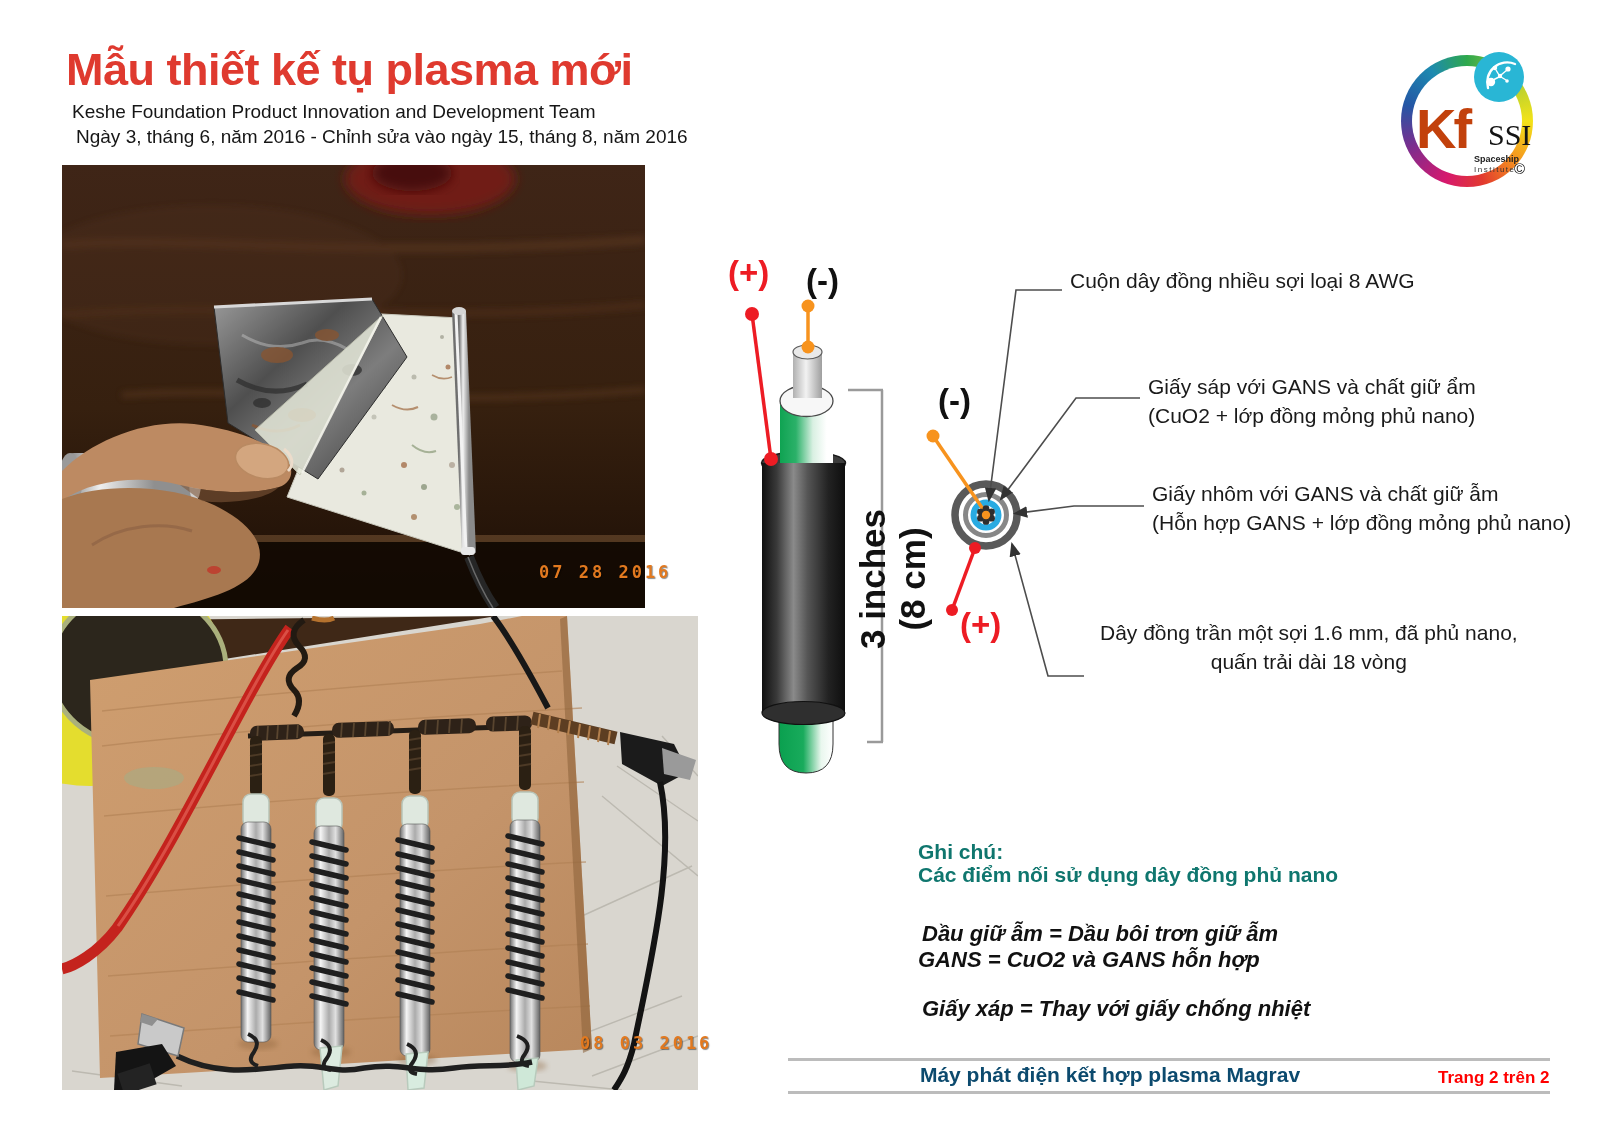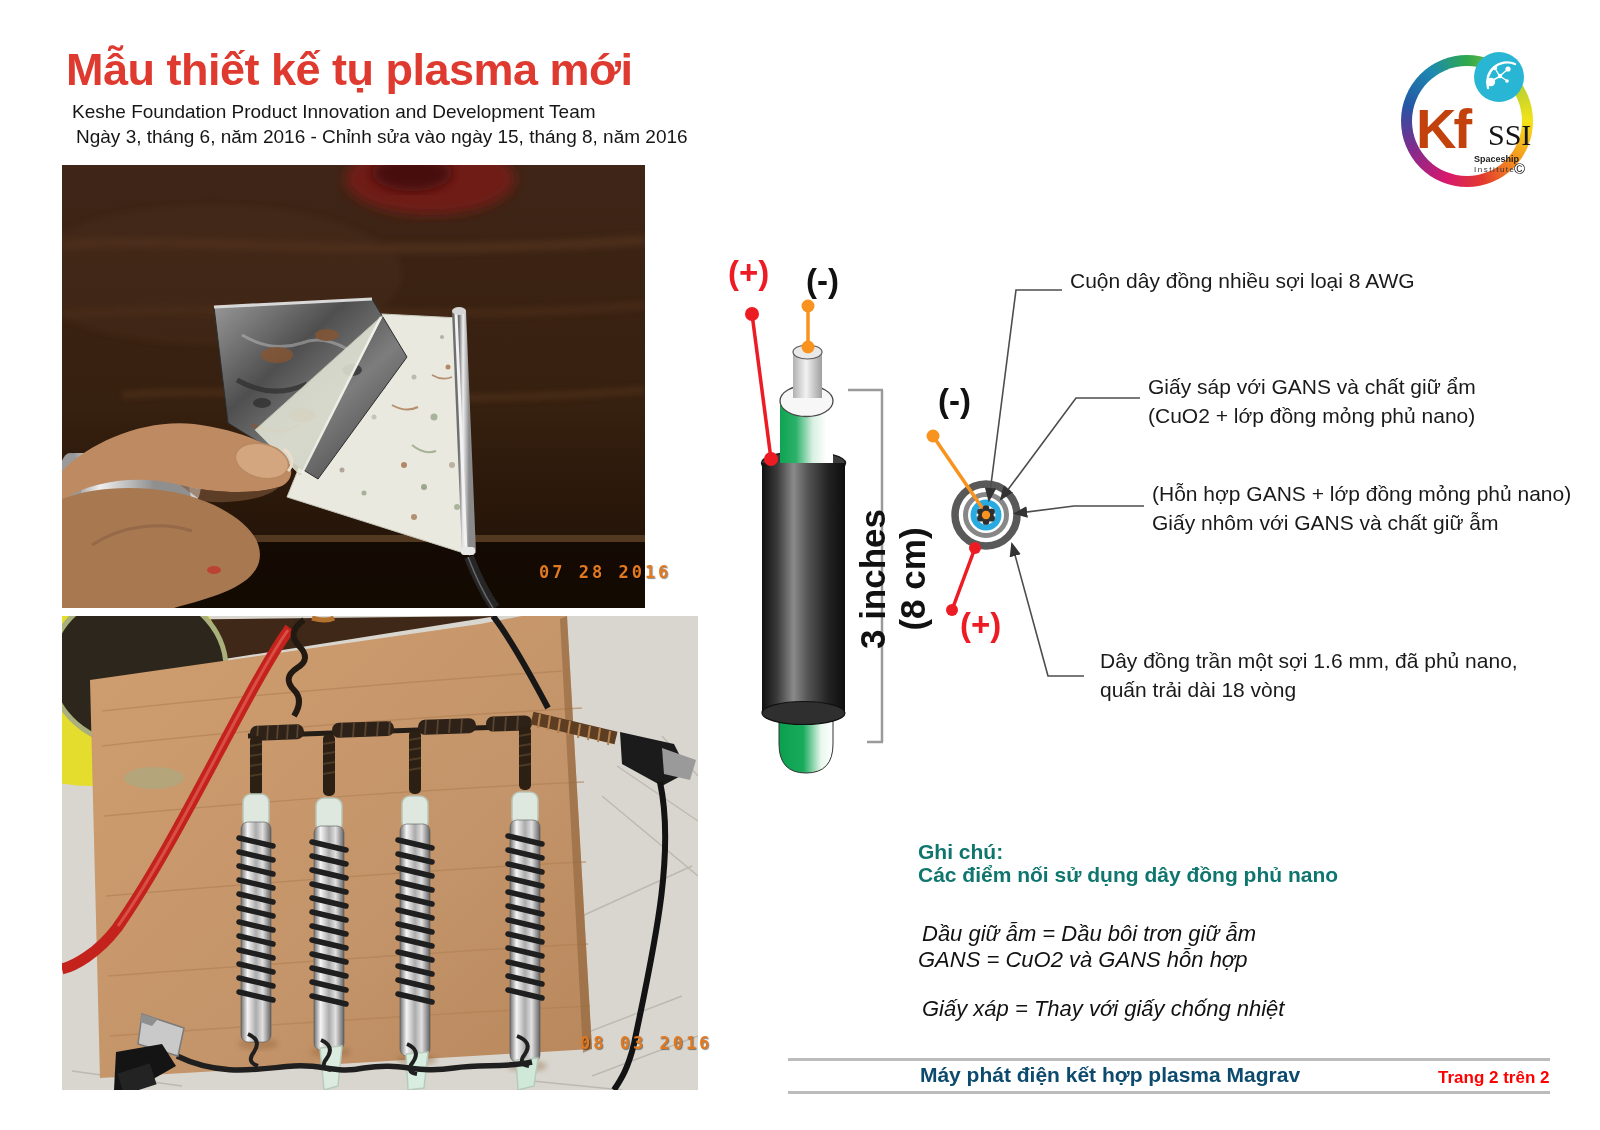--- a/index.html
+++ b/index.html
@@ -26,21 +26,21 @@
          color:#E2791F;letter-spacing:3px;text-shadow:1px 1px 1px rgba(0,0,0,.45);margin-left:20px;}
   
   .callout{font-size:21px;line-height:29px;color:#1a1a1a;}
   .pol{font-size:33px;font-weight:bold;}
   .pol-red{color:#ED1C24;}
   .pol-blk{color:#111;}
   .dim{left:770px;top:532px;width:260px;height:94px;transform:rotate(-90deg);
        text-align:center;font-size:35px;line-height:40px;font-weight:bold;color:#111;}
   
   .note-blue{font-size:21px;font-weight:bold;color:#0f766e;line-height:23px;}
-  .note-it{font-size:22px;font-weight:normal;font-style:italic;color:#111;}
+  .note-it{font-size:22px;font-weight:bold;font-style:italic;color:#111;}
   
   .fline{height:3px;background:#bcbcbc;}
   .ftitle{left:900px;top:1063px;width:420px;text-align:center;font-size:21px;font-weight:bold;color:#0c4a6e;}
   .fpage{left:1438px;top:1068px;font-size:17px;font-weight:bold;color:#FF0000;}
 </style>
 </head>
 <body>
 
 <div class="page">
 
@@ -503,24 +503,24 @@
   </div>
 
   <div class="abs callout" style="left:1070px;top:266px;">
     <div>Cuộn dây đồng nhiều sợi loại 8 AWG</div>
   </div>
   <div class="abs callout" style="left:1148px;top:372px;">
     <div>Giấy sáp với GANS và chất giữ ẩm</div>
     <div>(CuO2 + lớp đồng mỏng phủ nano)</div>
   </div>
   <div class="abs callout" style="left:1152px;top:479px;">
+    <div>Giấy nhôm với GANS và chất giữ ẫm</div>
     <div>(Hỗn hợp GANS + lớp đồng mỏng phủ nano)</div>
-    <div>Giấy nhôm với GANS và chất giữ ẫm</div>
   </div>
-  <div class="abs callout" style="left:1100px;top:646px;">
+  <div class="abs callout" style="left:1100px;top:618px;text-align:center;">
     <div>Dây đồng trần một sợi 1.6 mm, đã phủ nano,</div>
     <div>quấn trải dài 18 vòng</div>
   </div>
 
   <div class="abs note-blue" style="left:918px;top:840px;">Ghi chú:</div>
   <div class="abs note-blue" style="left:918px;top:863px;">Các điểm nối sử dụng dây đồng phủ nano</div>
   <div class="abs note-it" style="left:922px;top:921px;">Dầu giữ ẫm = Dầu bôi trơn giữ ẫm</div>
   <div class="abs note-it" style="left:918px;top:947px;">GANS = CuO2 và GANS hỗn hợp</div>
   <div class="abs note-it" style="left:922px;top:996px;">Giấy xáp = Thay với giấy chống nhiệt</div>
 

